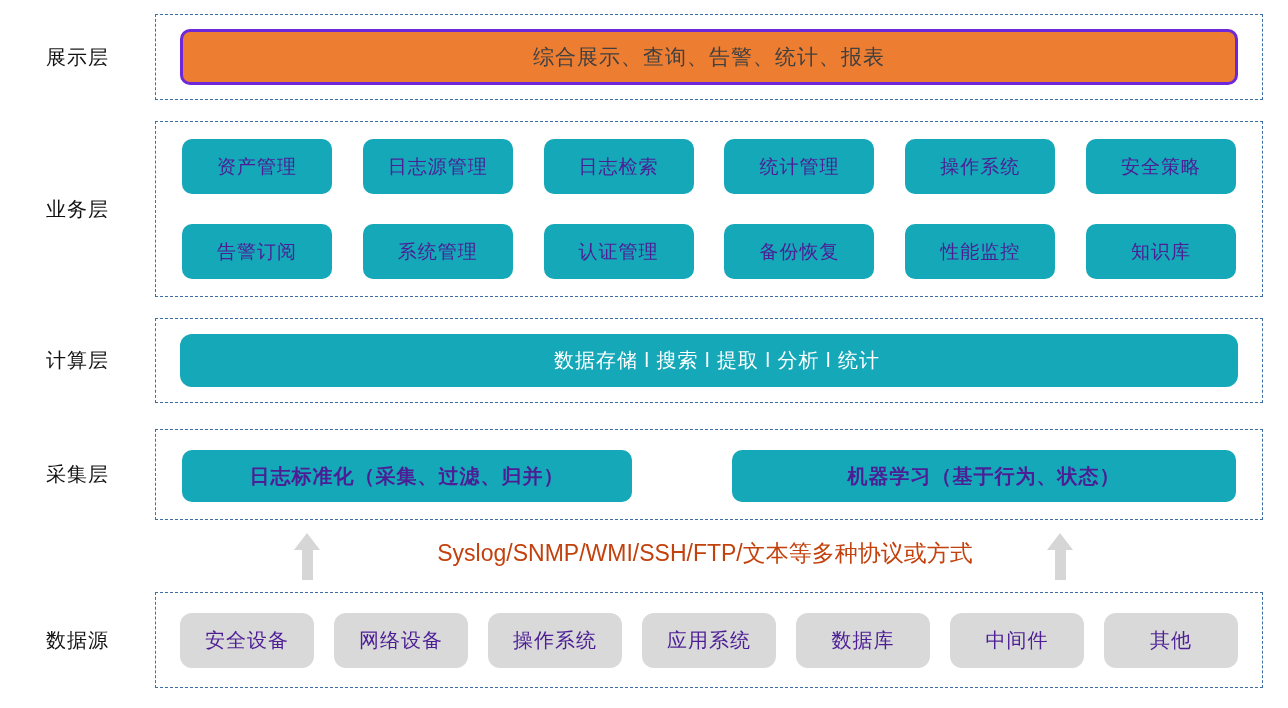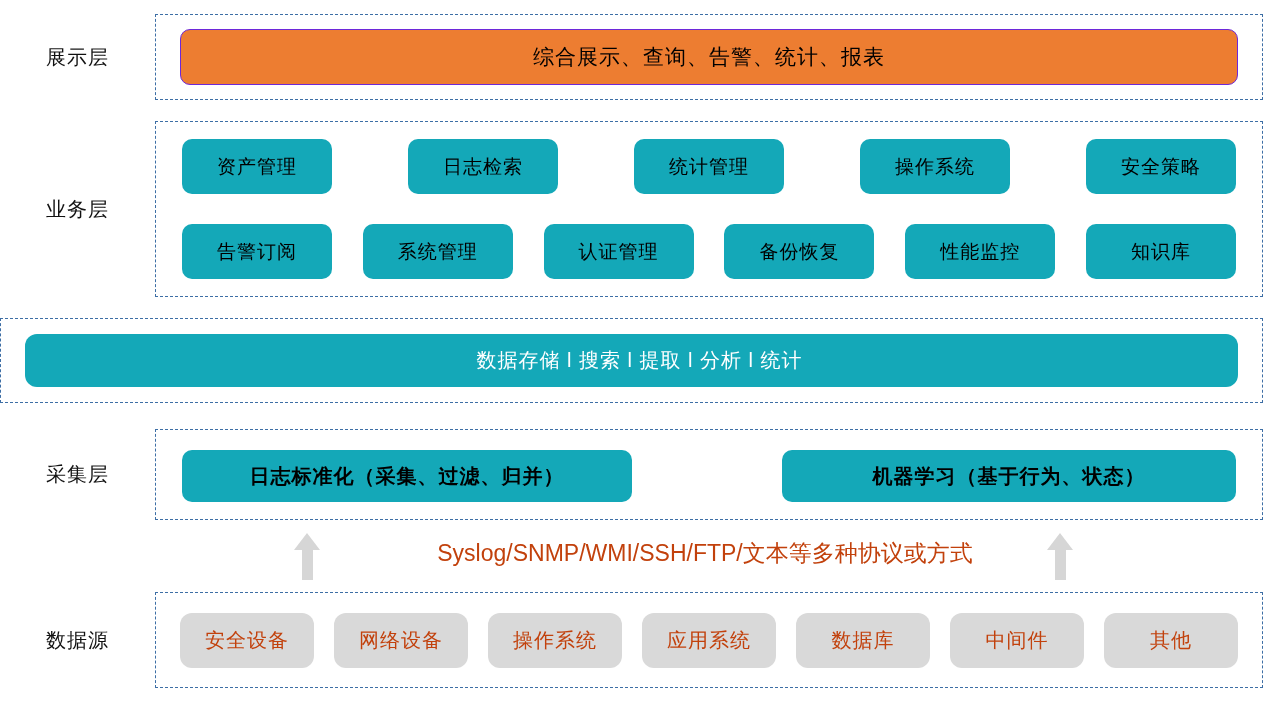--- a/index.html
+++ b/index.html
@@ -14,105 +14,107 @@
     width:155px; flex:0 0 155px; display:flex; align-items:center; justify-content:center;
     font-size:20px; color:#111111; letter-spacing:1px;
   }
   .dashed-box {
     flex:1; margin-right:25px; border:1.5px dashed #3D6EA5; background:#ffffff;
   }
   
   .row-presentation { top:14px; height:86px; }
   .banner-orange {
     margin:14px 24px; height:calc(100% - 28px);
-    background:#ED7D31; border:1px solid #6d28d9; border-radius:10px;
+    background:#ED7D31; border:3px solid #6d28d9; border-radius:10px;
     display:flex; align-items:center; justify-content:center;
-    color:#000000; font-size:21px; letter-spacing:1px;
+    color:#404040; font-size:21px; letter-spacing:1px;
   }
   
   .row-business { top:121px; height:176px; }
   .biz-grid { height:100%; padding:17px 26px; display:flex; flex-direction:column; justify-content:space-between; }
   .biz-row { display:flex; justify-content:space-between; }
   .teal-box {
-    background:#14A8B8; border-radius:10px; color:#000000;
+    background:#14A8B8; border-radius:10px; color:#4c1d95;
     display:flex; align-items:center; justify-content:center;
     font-size:19px; letter-spacing:1px;
   }
   .biz-box { width:150px; height:55px; }
   
   .row-computing { top:318px; height:85px; }
   .banner-teal {
     margin:15px 24px; height:calc(100% - 30px);
     background:#14A8B8; border-radius:12px;
     display:flex; align-items:center; justify-content:center;
     color:#ffffff; font-size:20px; letter-spacing:1px;padding-left:16px;
   }
   
   .row-collection { top:429px; height:91px; }
   .collect-grid { height:100%; padding:20px 26px; display:flex; justify-content:space-between; }
   .collect-box { height:52px; font-size:20px;font-weight:bold; }
   .collect-left { width:450px; }
-  .collect-right { width:454px; }
+  .collect-right { width:504px; }
   
   .arrow-up { position:absolute; width:26px; height:47px; }
   .arrow-up .head {
     width:0; height:0; margin:0 auto;
     border-left:13px solid transparent; border-right:13px solid transparent;
     border-bottom:17px solid #D6D6D6;
   }
   .arrow-up .stem { width:11px; height:30px; margin:0 auto; background:#D6D6D6; }
   .protocol-text {
     position:absolute; left:330px; top:538px; width:750px;
     text-align:center; font-size:23px; color:#c2410c;
   }
   
   .row-datasource { top:592px; height:96px; }
   .ds-grid { height:100%; padding:20px 24px; display:flex; justify-content:space-between; }
   .gray-box {
     width:134px; height:55px; background:#D9D9D9; border-radius:12px;
     display:flex; align-items:center; justify-content:center;
-    font-size:20px; color:#c2410c; letter-spacing:1px;
+    font-size:20px; color:#4c1d95; letter-spacing:1px;
   }
 </style>
 </head>
 <body>
 
 <div class="canvas">
 
   <div class="layer-row row-presentation">
     <div class="layer-label">展示层</div>
     <div class="dashed-box">
       <div class="banner-orange">综合展示、查询、告警、统计、报表</div>
     </div>
   </div>
 
   <div class="layer-row row-business">
     <div class="layer-label">业务层</div>
     <div class="dashed-box">
       <div class="biz-grid">
         <div class="biz-row">
           <div class="teal-box biz-box">资产管理</div>
+          <div class="teal-box biz-box">日志源管理</div>
           <div class="teal-box biz-box">日志检索</div>
           <div class="teal-box biz-box">统计管理</div>
           <div class="teal-box biz-box">操作系统</div>
           <div class="teal-box biz-box">安全策略</div>
         </div>
         <div class="biz-row">
           <div class="teal-box biz-box">告警订阅</div>
           <div class="teal-box biz-box">系统管理</div>
           <div class="teal-box biz-box">认证管理</div>
           <div class="teal-box biz-box">备份恢复</div>
           <div class="teal-box biz-box">性能监控</div>
           <div class="teal-box biz-box">知识库</div>
         </div>
       </div>
     </div>
   </div>
 
   <div class="layer-row row-computing">
+    <div class="layer-label">计算层</div>
     <div class="dashed-box">
       <div class="banner-teal">数据存储 l 搜索 l 提取 l 分析 l 统计</div>
     </div>
   </div>
 
   <div class="layer-row row-collection">
     <div class="layer-label">采集层</div>
     <div class="dashed-box">
       <div class="collect-grid">
         <div class="teal-box collect-box collect-left">日志标准化（采集、过滤、归并）</div>

